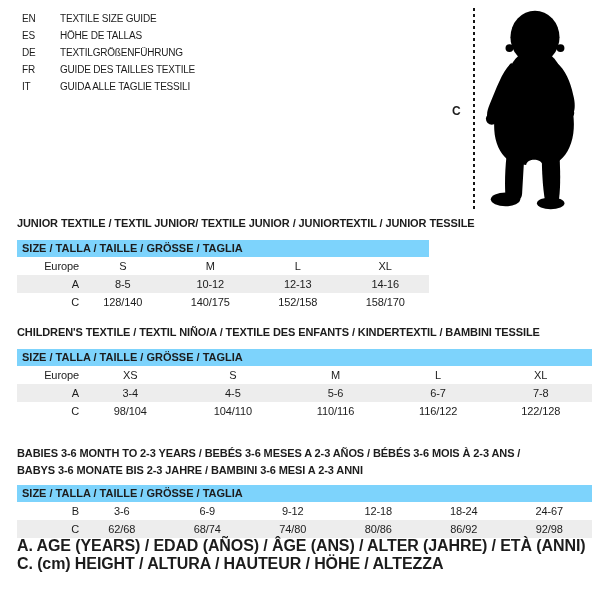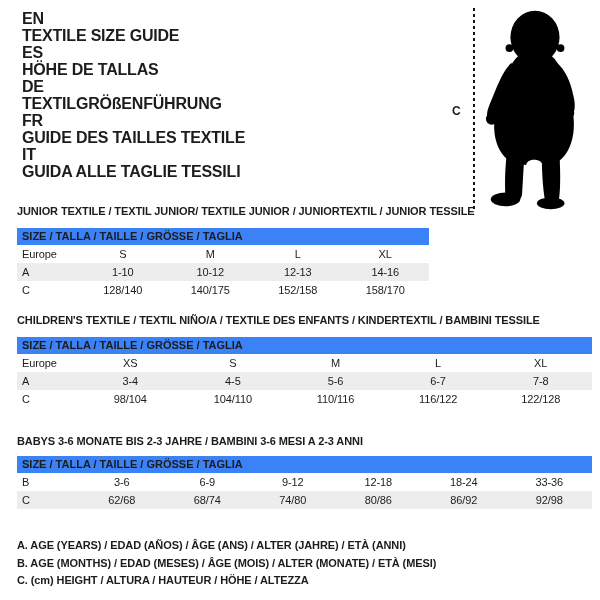--- a/index.html
+++ b/index.html
@@ -2,47 +2,47 @@
 <html><head>
 <meta charset="utf-8">
 <style>
   html,body{margin:0;padding:0;background:#fff;}
   .page{
     position:relative;width:600px;height:600px;background:#fff;overflow:hidden;
     font-family:"Liberation Sans",sans-serif;color:#1c1c1c;
   }
   
   .langs{position:absolute;top:10px;left:22px;}
-  .lang-row{display:flex;font-weight:700;font-size:16px;line-height:17px;letter-spacing:-0.2px;flex-direction:column;}
+  .lang-row{display:flex;font-weight:400;font-size:10px;line-height:17px;letter-spacing:-0.2px;}
   .lang-code{width:38px;}
   
   .dash{position:absolute;left:473px;top:8px;width:2px;height:203px;
     background:repeating-linear-gradient(to bottom,#151515 0 3px,transparent 3px 6px);}
   .c-label{position:absolute;left:452px;top:104px;font-weight:700;font-size:12px;}
   .baby{position:absolute;left:479px;top:8px;}
   
-  .sections{position:absolute;left:17px;top:204px;width:575px;}
+  .sections{position:absolute;left:17px;top:216px;width:575px;}
   .section{margin-bottom:14px;}
   .section.s2{margin-bottom:25px;}
   .sec-title{margin-bottom:10px;}
   .section.s3 .sec-title{margin-bottom:6px;}
   .title-line{font-weight:700;font-size:11px;line-height:14px;letter-spacing:-0.1px;}
   .section.s3 .title-line{line-height:17px;}
   .tblw{width:100%;}
   .section.s1 .tblw{width:412px;}
-  .size-bar{height:17px;line-height:17px;background:#3b82f6;font-weight:700;
+  .size-bar{height:17px;line-height:17px;background:#7dd3fc;font-weight:700;
     font-size:11px;padding-left:5px;box-sizing:border-box;color:#1c1c1c;}
   table{border-collapse:collapse;table-layout:fixed;width:100%;}
   td{font-size:11px;height:18px;text-align:center;padding:0;letter-spacing:-0.1px;color:#1c1c1c;}
-  td.lbl{text-align:left;padding-left:5px;}
+  td.lbl{text-align:right;padding-left:5px;}
   col.label-col{width:62px;}
   tr.shade{background:#ededed;}
   
   .legend{position:absolute;left:17px;top:537px;}
-  .legend-line{font-weight:700;font-size:11px;line-height:17.5px;letter-spacing:-0.1px;}
+  .legend-line{font-weight:700;font-size:16px;line-height:17.5px;letter-spacing:-0.1px;}
 </style>
 </head>
 <body>
 
 <div class="page">
 
   <div class="langs" id="langs">
       <div class="lang-row">
         <span class="lang-code">EN</span>
         <span class="lang-label">TEXTILE SIZE GUIDE</span>
@@ -104,21 +104,21 @@
             <tbody>
               <tr>
                 <td class="lbl">Europe</td>
                 <td>S</td>
                 <td>M</td>
                 <td>L</td>
                 <td>XL</td>
               </tr>
               <tr class="shade">
                 <td class="lbl">A</td>
-                <td>1-10</td>
+                <td>8-5</td>
                 <td>10-12</td>
                 <td>12-13</td>
                 <td>14-16</td>
               </tr>
               <tr>
                 <td class="lbl">C</td>
                 <td>128/140</td>
                 <td>140/175</td>
                 <td>152/158</td>
                 <td>158/170</td>
@@ -166,20 +166,21 @@
                 <td>110/116</td>
                 <td>116/122</td>
                 <td>122/128</td>
               </tr>
             </tbody>
           </table>
         </div>
       </div>
       <div class="section s3">
         <div class="sec-title">
+          <div class="title-line">BABIES 3-6 MONTH TO 2-3 YEARS / BEBÉS 3-6 MESES A 2-3 AÑOS / BÉBÉS 3-6 MOIS À 2-3 ANS /</div>
           <div class="title-line">BABYS 3-6 MONATE BIS 2-3 JAHRE / BAMBINI 3-6 MESI A 2-3 ANNI</div>
         </div>
         <div class="tblw">
           <div class="size-bar">SIZE / TALLA / TAILLE / GRÖSSE / TAGLIA</div>
           <table>
             <colgroup>
               <col class="label-col">
               <col>
               <col>
               <col>
@@ -188,36 +189,35 @@
               <col>
             </colgroup>
             <tbody>
               <tr>
                 <td class="lbl">B</td>
                 <td>3-6</td>
                 <td>6-9</td>
                 <td>9-12</td>
                 <td>12-18</td>
                 <td>18-24</td>
-                <td>33-36</td>
+                <td>24-67</td>
               </tr>
               <tr class="shade">
                 <td class="lbl">C</td>
                 <td>62/68</td>
                 <td>68/74</td>
                 <td>74/80</td>
                 <td>80/86</td>
                 <td>86/92</td>
                 <td>92/98</td>
               </tr>
             </tbody>
           </table>
         </div>
       </div>
     </div>
 
   <div class="legend" id="legend">
       <div class="legend-line">A. AGE (YEARS) / EDAD (AÑOS) / ÂGE (ANS) / ALTER (JAHRE) / ETÀ (ANNI)</div>
-      <div class="legend-line">B. AGE (MONTHS) / EDAD (MESES) / ÂGE (MOIS) / ALTER (MONATE) / ETÀ (MESI)</div>
       <div class="legend-line">C. (cm) HEIGHT / ALTURA / HAUTEUR / HÖHE / ALTEZZA</div>
     </div>
 
 </div>
 
 </body></html>

